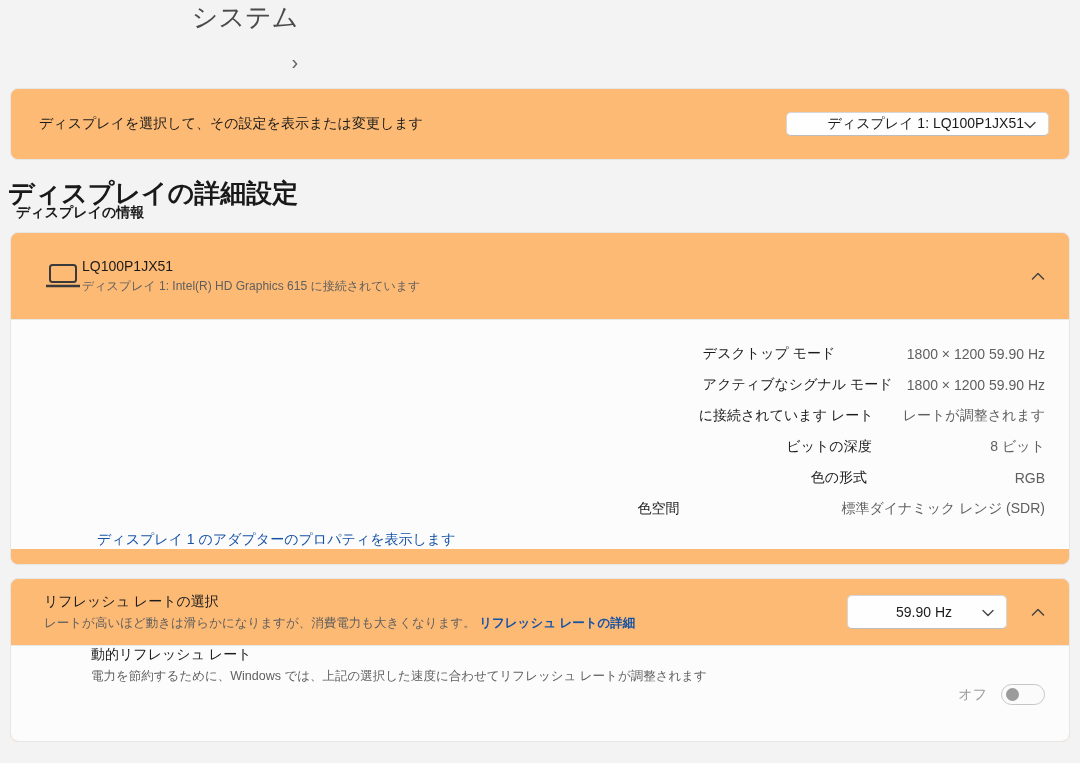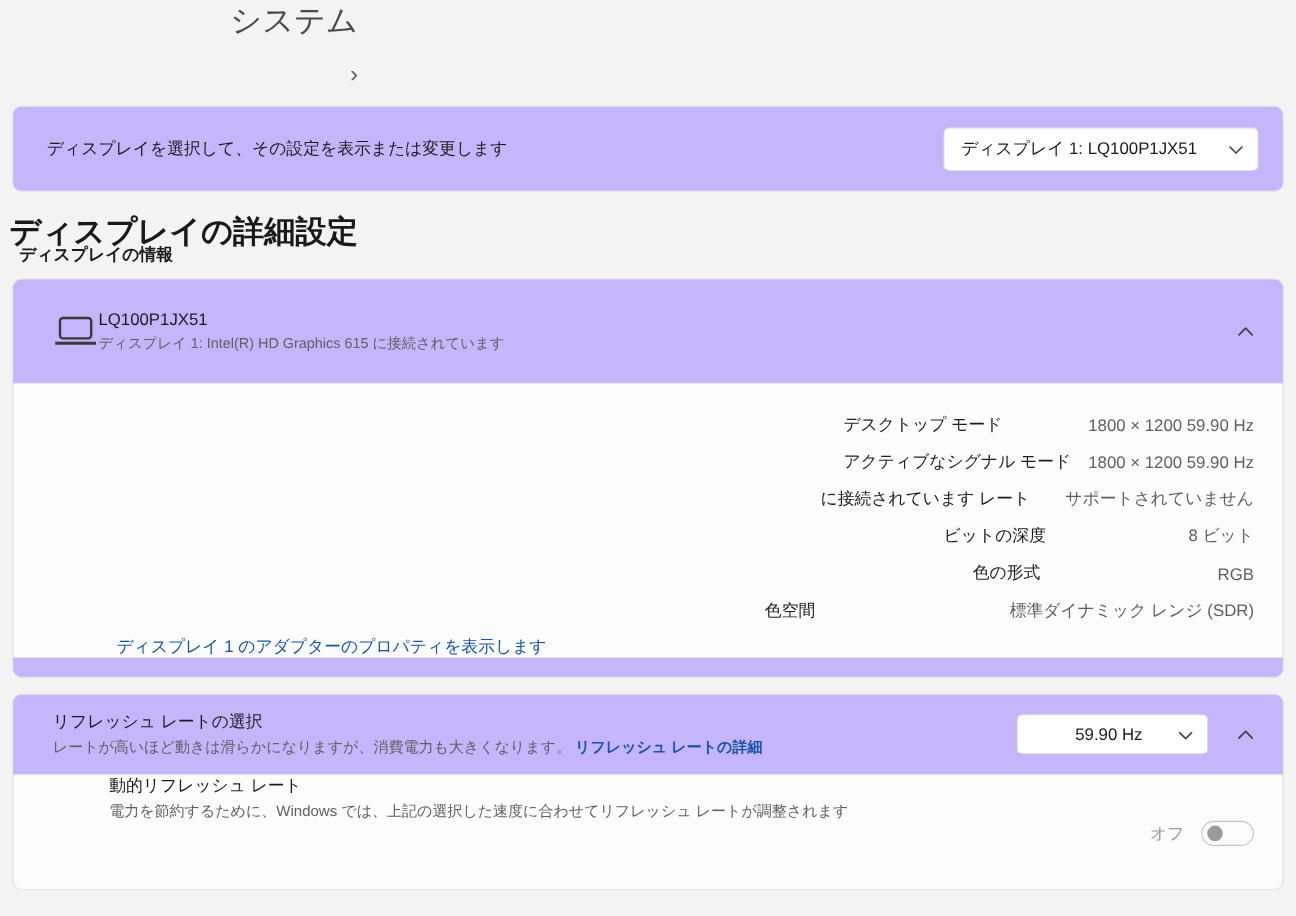--- a/index.html
+++ b/index.html
@@ -11,35 +11,35 @@
   .page { position:absolute; inset:0; }
 
   
   .breadcrumb { position:absolute; left:8px; top:0; display:flex; align-items:flex-end; gap:14px;flex-direction:column; }
   .crumb { font-size:26px; color:#4b4b4b; cursor:pointer; white-space:nowrap; }
   .crumb.current { color:#191919; font-weight:700; }
   .crumb-sep { font-size:20px; color:#5f5f5f; padding-top:2px; }
 
   
   .card {
-    position:absolute; left:10px; width:1060px; background:#c4b5fd;
+    position:absolute; left:10px; width:1060px; background:#fdba74;
     border:1px solid #e6e6e6; border-radius:8px; overflow:hidden;
   }
 
   
   .card-select { top:88px; height:72px; display:flex; align-items:center;
     justify-content:space-between; padding:0 20px 0 28px; }
   .body-text { font-size:14px; color:#1b1b1b; }
 
   .dropdown {
     background:#fefefe; border:1px solid #d6d6d6; border-bottom-color:#bdbdbd;
     border-radius:5px; display:flex; align-items:center; justify-content:space-between;
     padding:0 12px 0 14px; font-size:14px; color:#1b1b1b; cursor:pointer;
   }
-  .dd-display { width:263px; height:37px; }
+  .dd-display { width:263px; height:24px;justify-content:flex-end; }
   .dd-rate { width:160px; height:34px;padding-left:48px; }
 
   .chev { display:inline-block; }
 
   
   .section-title { position:absolute; left:16px; top:204px; font-size:14px; font-weight:700;text-align:center; }
 
   
   .card-info { top:232px; height:333px; }
   .info-header { height:86px; display:flex; align-items:center; padding:0 24px 0 33px; cursor:pointer; }
@@ -132,21 +132,21 @@
       <div class="spec-row">
         <span class="spec-label">デスクトップ モード</span>
         <span class="spec-value">1800 × 1200 59.90 Hz</span>
       </div>
       <div class="spec-row">
         <span class="spec-label">アクティブなシグナル モード</span>
         <span class="spec-value">1800 × 1200 59.90 Hz</span>
       </div>
       <div class="spec-row">
         <span class="spec-label">に接続されています レート</span>
-        <span class="spec-value">サポートされていません</span>
+        <span class="spec-value">レートが調整されます</span>
       </div>
       <div class="spec-row">
         <span class="spec-label">ビットの深度</span>
         <span class="spec-value">8 ビット</span>
       </div>
       <div class="spec-row">
         <span class="spec-label">色の形式</span>
         <span class="spec-value">RGB</span>
       </div>
       <div class="spec-row">

